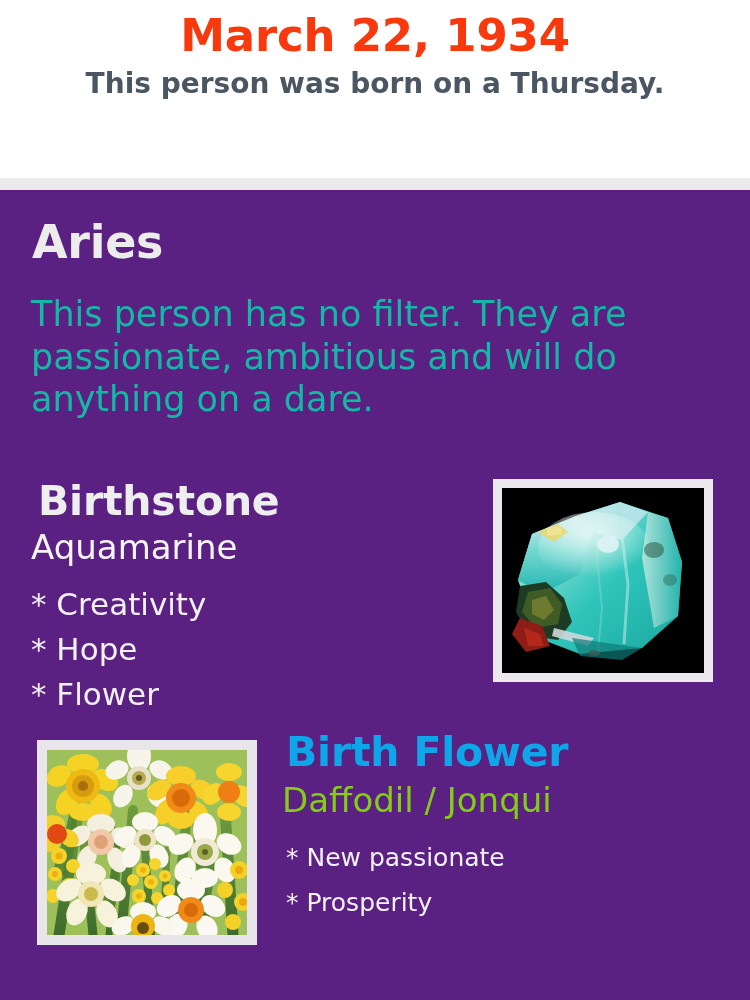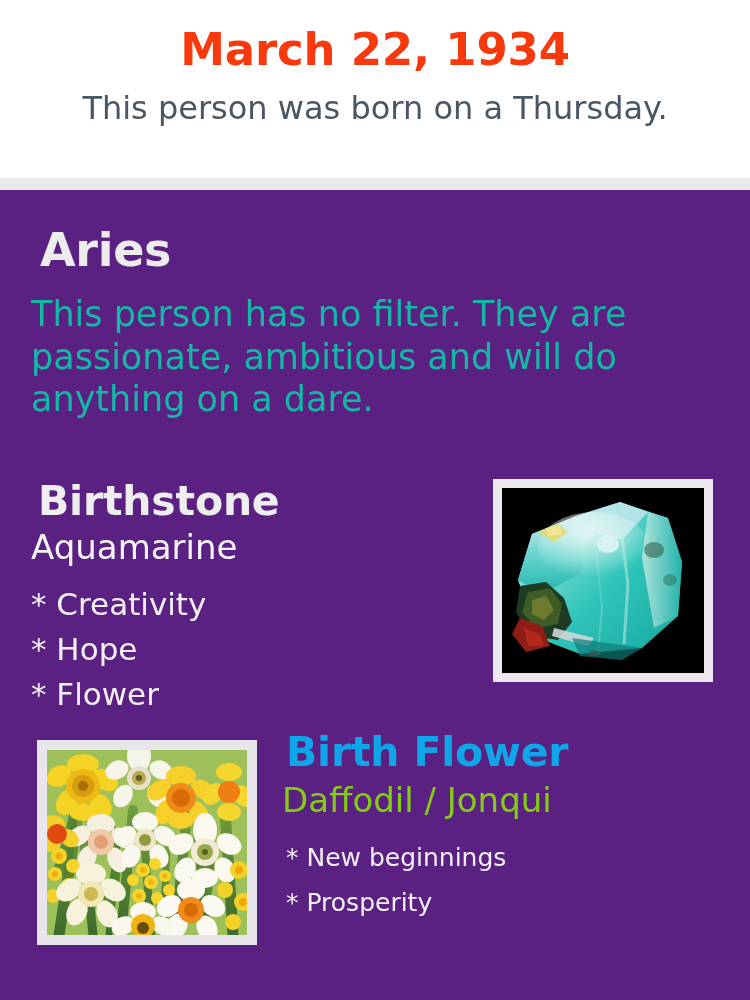--- a/index.html
+++ b/index.html
@@ -26,40 +26,40 @@
   .header {
     position: absolute;
     left: 0; top: 0;
     width: 750px;
     height: 178px;
     background: #ffffff;
     text-align: center;
   }
   .header-date {
     margin: 0;
-    padding-top: 27px;
+    padding-top: 13px;
     font-size: 45px;
     font-weight: bold;
     line-height: 1.0;
     color: #F8380D;
     letter-spacing: -0.2px;
   }
   .header-site {
     margin: 0;
     padding-top: 14px;
     font-size: 28px;
     font-weight: normal;
     line-height: 1.0;
     color: #0b0b0b;
   }
   .header-sub {
-    margin: 8px;
+    margin: 0;
     padding-top: 12px;
-    font-size: 32px;
-    font-weight: normal;
+    font-size: 28px;
+    font-weight: bold;
     line-height: 1.0;
     color: #4b5663;
   }
 
   .divider {
     position: absolute;
     left: 0; top: 178px;
     width: 750px;
     height: 12px;
     background: #eaeaea;
@@ -71,21 +71,21 @@
     left: 0; top: 190px;
     width: 750px;
     height: 810px;
     background: #5A2182;
   }
 
   
   .sign-title {
     position: absolute;
     left: 32px; top: 29px;
-    margin: 8px;
+    margin: 0;
     font-size: 46px;
     font-weight: bold;
     line-height: 1.0;
     color: #ececec;
     letter-spacing: -0.3px;
   }
   .sign-desc {
     position: absolute;
     left: 31px; top: 103px;
     width: 612px;
@@ -282,21 +282,21 @@
           <ellipse cx="168" cy="92" rx="7" ry="6" fill="#2b5a43" opacity="0.4"></ellipse>
 
           <path d="M70,150 L140,160 L120,172 L78,168 Z" fill="#0f7b78" opacity="0.7"></path>
         </svg>
       </div>
     </div>
 
     <h3 class="flower-title">Birth Flower</h3>
     <p class="flower-name">Daffodil / Jonqui</p>
     <ul class="flower-list">
-      <li>* New beginnings</li>
+      <li>* New passionate</li>
       <li>* Prosperity</li>
     </ul>
 
     <div class="img-frame flower-frame">
       <div class="img-inner flower-art">
         <svg width="200" height="185" viewBox="0 0 200 185" preserveAspectRatio="none">
           <defs>
             <linearGradient id="leafg" x1="0" y1="0" x2="0" y2="1">
               <stop offset="0%" stop-color="#6f9b3e"></stop>
               <stop offset="100%" stop-color="#3c6b2c"></stop>

